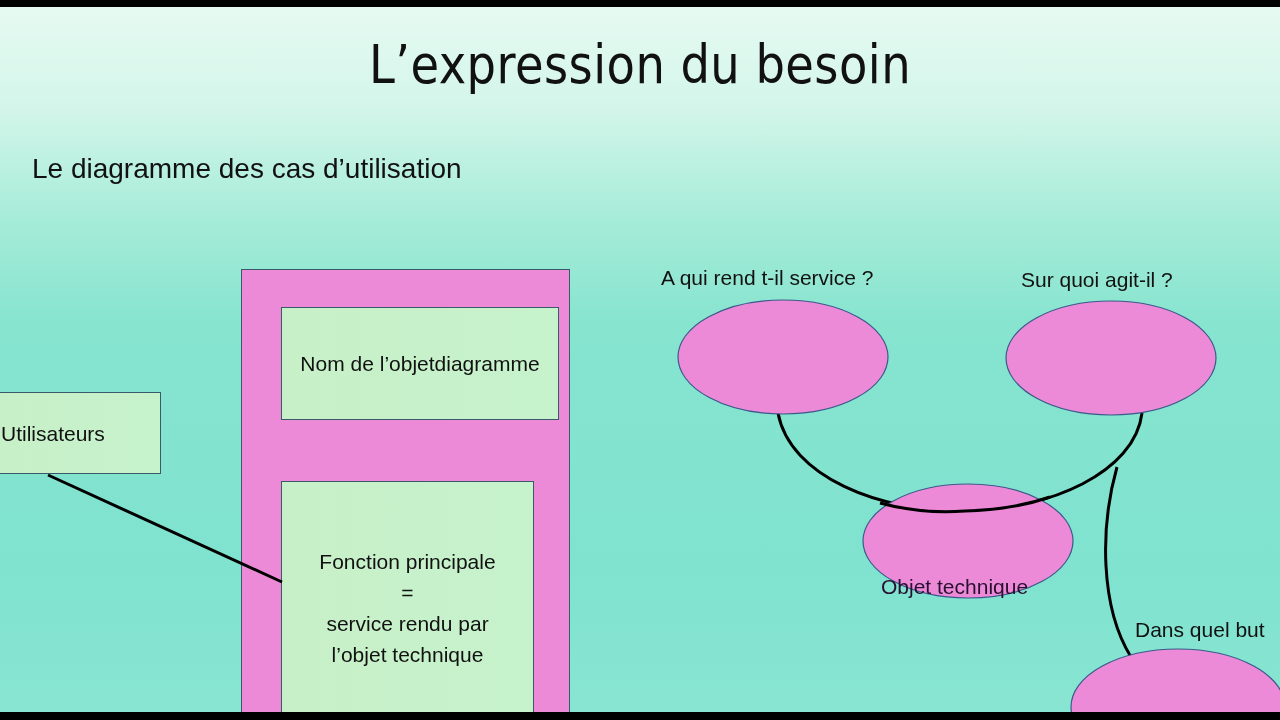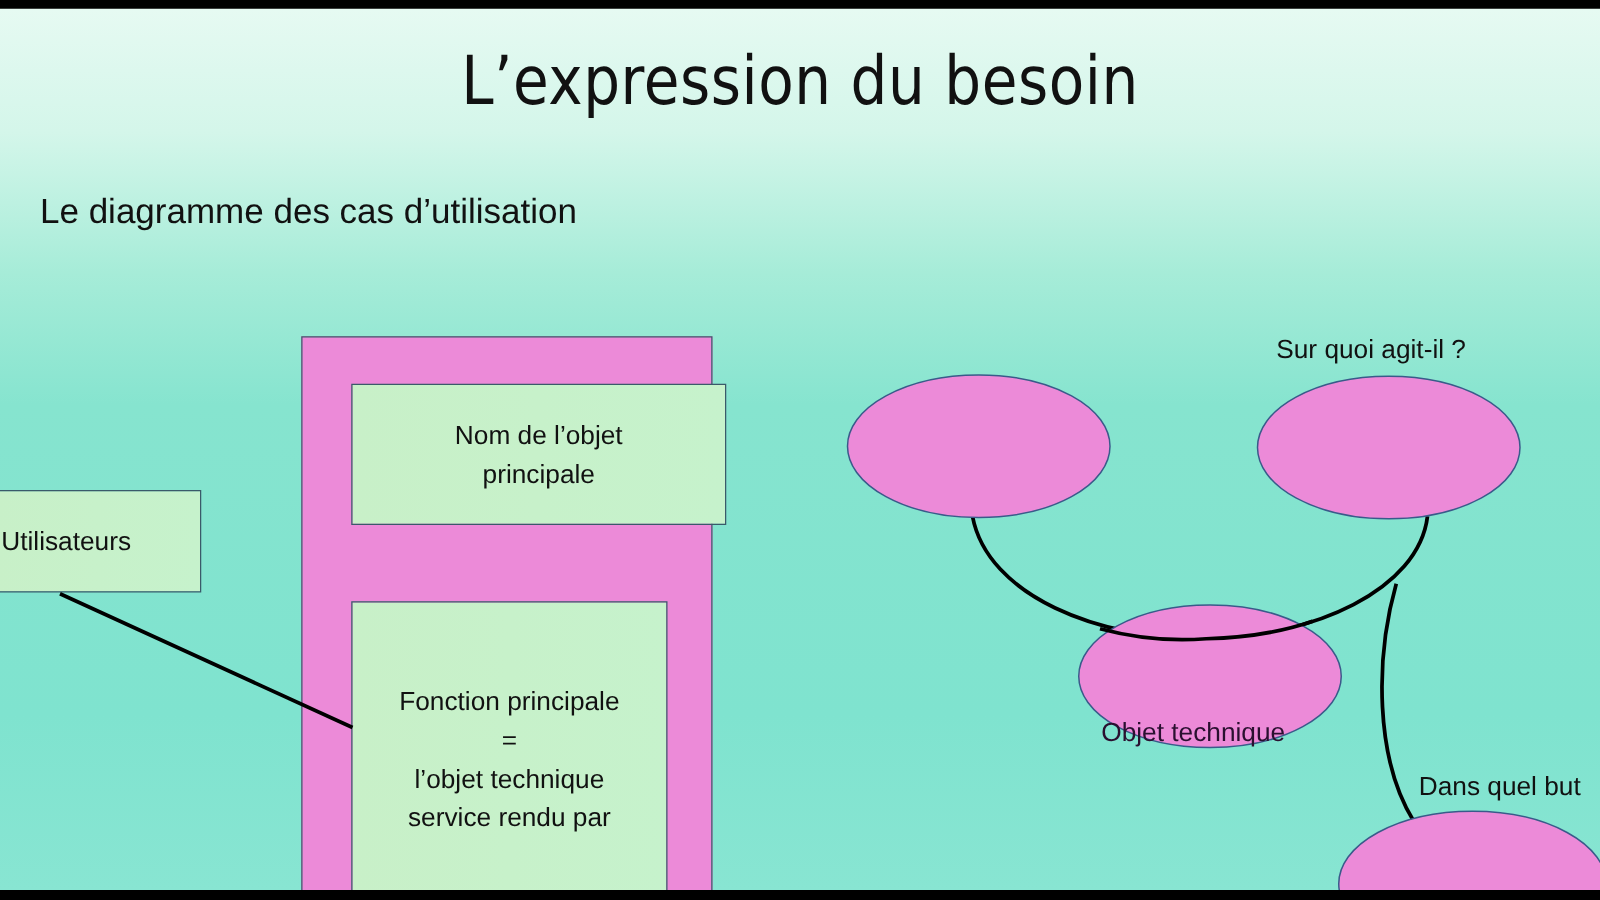--- a/index.html
+++ b/index.html
@@ -42,30 +42,30 @@
 <div class="bar-top"></div>
 
 <div class="slide">
 
   <div class="title">L’expression du besoin</div>
 
   <div class="subtitle sub-left">Le diagramme des cas d’utilisation</div>
 
   <div class="box pink" style="left:241px; top:262px; width:329px; height:460px;"></div>
 
-  <div class="box green" style="left:281px; top:300px; width:300px; height:113px; flex-direction:column;">
+  <div class="box green" style="left:281px; top:300px; width:278px; height:113px; flex-direction:row;">
     <span>Nom de l’objet</span>
-    <span>principale</span>
+    <span>diagramme</span>
   </div>
 
   <div class="box green" style="left:281px; top:450px; width:253px; height:254px; flex-direction:column;margin-top:24px;">
     <span>Fonction principale</span>
     <span>=</span>
+    <span>service rendu par</span>
     <span>l’objet technique</span>
-    <span>service rendu par</span>
   </div>
 
   <div class="box green" style="left:-4px; top:385px; width:165px; height:82px; justify-content:flex-start; padding-left:4px;">
     <span>Utilisateurs</span>
   </div>
 
   <svg class="lines" width="1280" height="705">
     <line x1="48" y1="468" x2="282" y2="575" stroke="#000" stroke-width="3"></line>
 
     <path d="M 778 406 C 790 470, 880 505, 965 504 C 1050 503, 1135 465, 1142 406" fill="none" stroke="#000" stroke-width="3"></path>
@@ -75,20 +75,21 @@
 
   <svg class="lines" width="1280" height="705" style="pointer-events:none;">
     <ellipse cx="783" cy="350" rx="105" ry="57" fill="#ec8ad8" stroke="#3a5a8a" stroke-width="1.2"></ellipse>
     <ellipse cx="1111" cy="351" rx="105" ry="57" fill="#ec8ad8" stroke="#3a5a8a" stroke-width="1.2"></ellipse>
     <ellipse cx="968" cy="534" rx="105" ry="57" fill="#ec8ad8" stroke="#3a5a8a" stroke-width="1.2"></ellipse>
     <ellipse cx="1178" cy="700" rx="107" ry="58" fill="#ec8ad8" stroke="#3a5a8a" stroke-width="1.2"></ellipse>
 
     <path d="M 880 496 C 910 504, 940 506, 965 504 C 1000 503, 1030 497, 1050 490" fill="none" stroke="#000" stroke-width="3"></path>
   </svg>
 
+  <div class="lbl" style="left:661px; top:259px;">A qui rend t-il service ?</div>
   <div class="lbl" style="left:1021px; top:261px;">Sur quoi agit-il ?</div>
   <div class="lbl" style="left:1135px; top:611px;">Dans quel but</div>
 
   <div class="ellipse-label" style="left:881px; top:526px;">Objet technique</div>
   <div class="ellipse-label" style="left:1132px; top:685px;text-decoration:underline;">Fonction</div>
 </div>
 
 <div class="bar-bottom"></div>
 
 </body></html>

